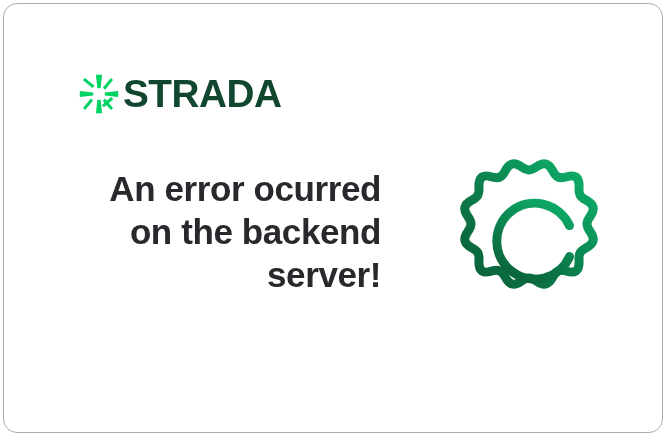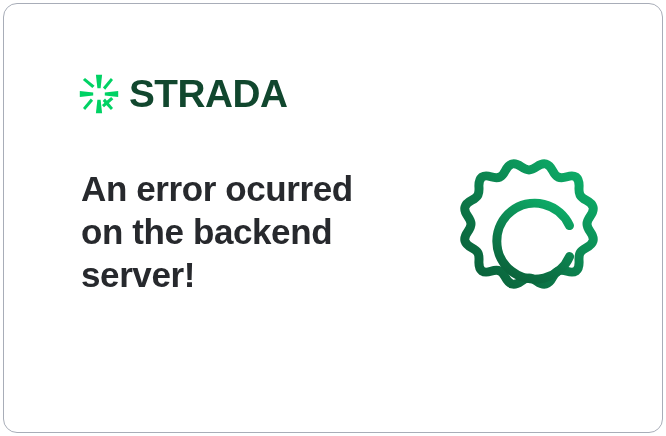--- a/index.html
+++ b/index.html
@@ -36,21 +36,21 @@
     border-radius: 14px;
   }
 
   
   .brand {
     position: absolute;
     left: 75px;
     top: 68px;
     display: flex;
     align-items: center;
-    gap: 10px;
+    gap: 4px;
     height: 44px;
   }
   .brand-mark {
     width: 40px;
     height: 40px;
     display: block;
     flex: 0 0 auto;
   }
   .brand-word {
     font-family: "Liberation Sans", sans-serif;
@@ -70,20 +70,21 @@
     left: 77px;
     top: 163px;
     width: 300px;
     margin: 0;
     font-family: "Liberation Sans", sans-serif;
     font-size: 35px;
     line-height: 43px;
     font-weight: 700;
     letter-spacing: -0.4px;
     color: #27292d;
+    text-align: right;
   }
 
   
   .illustration {
     position: absolute;
     left: 445px;
     top: 140px;
     width: 160px;
     height: 160px;
   }

